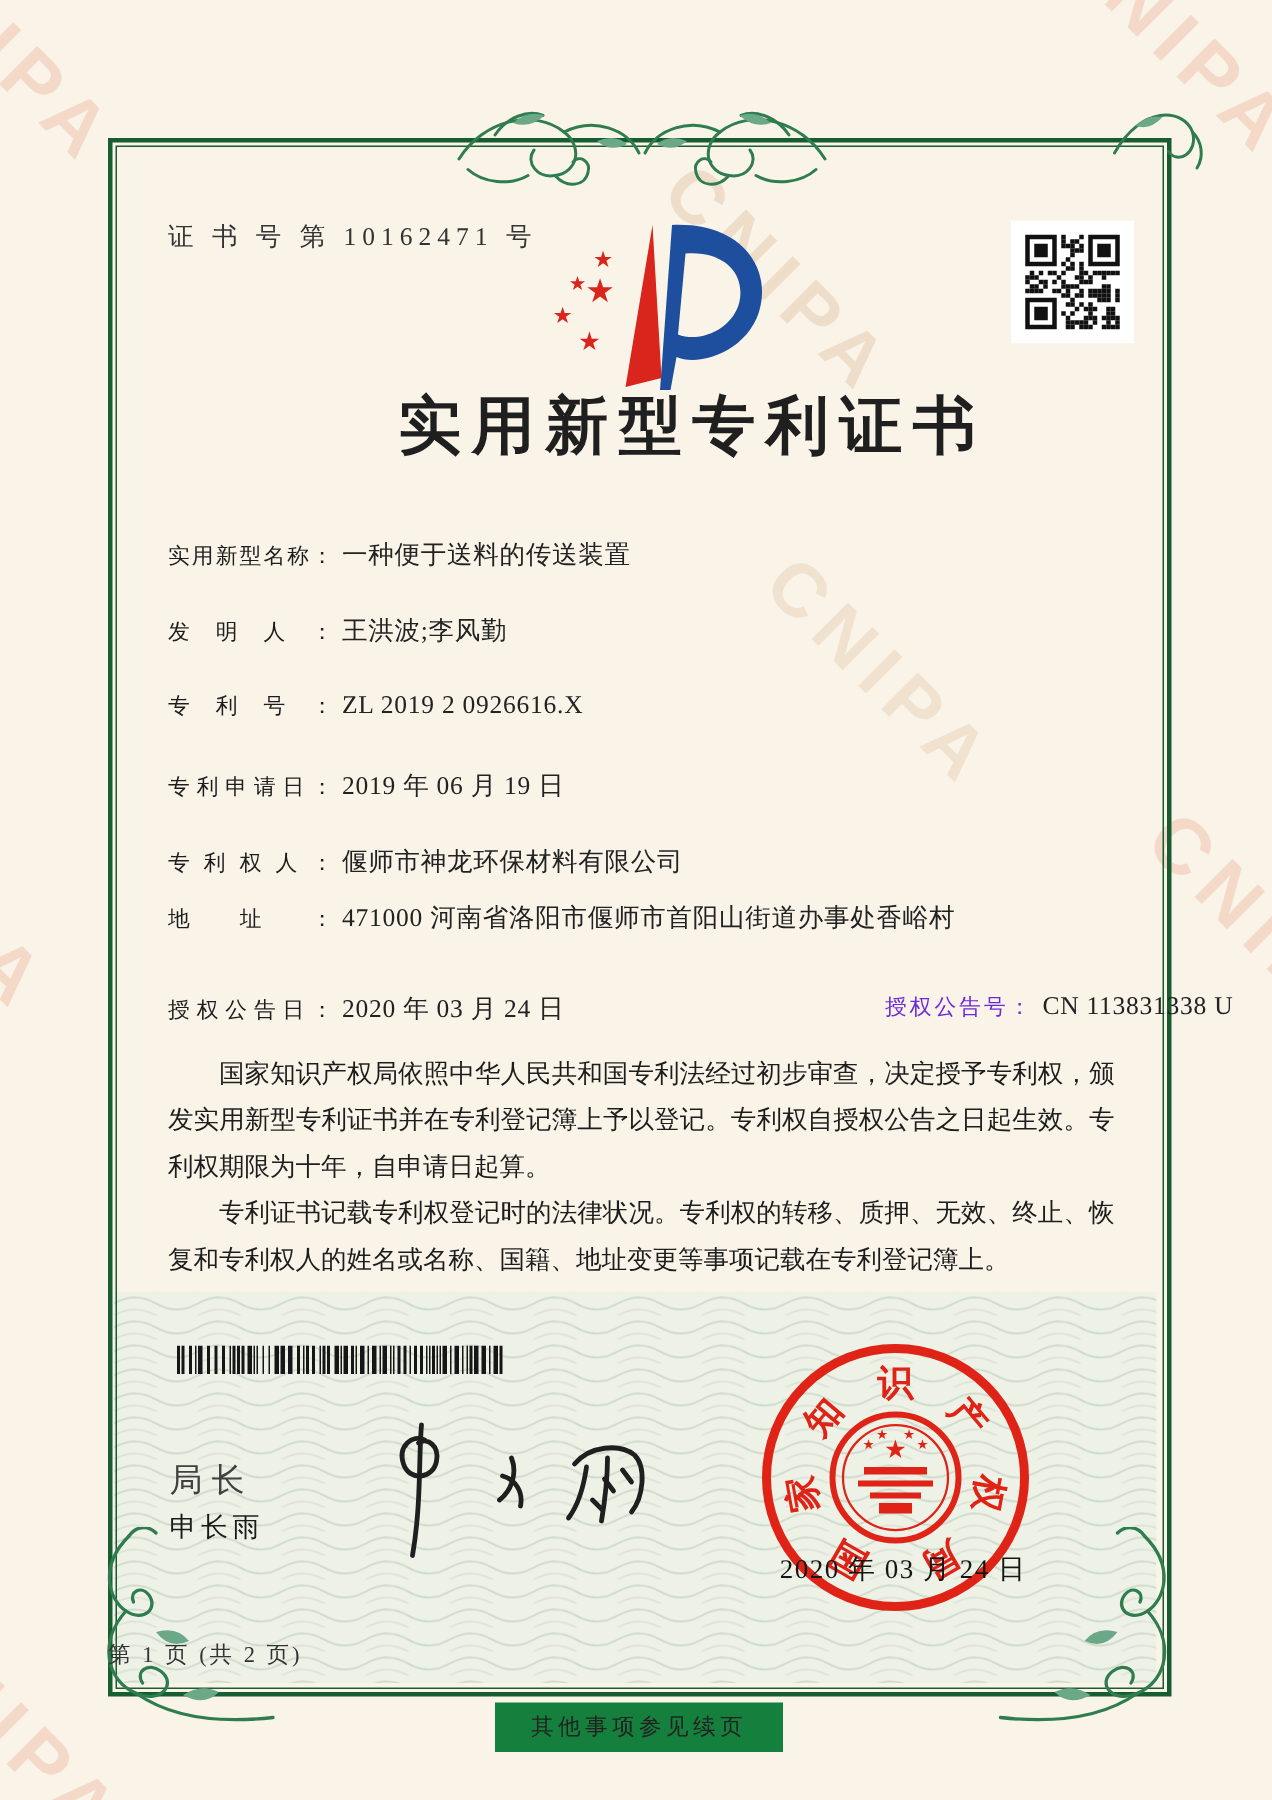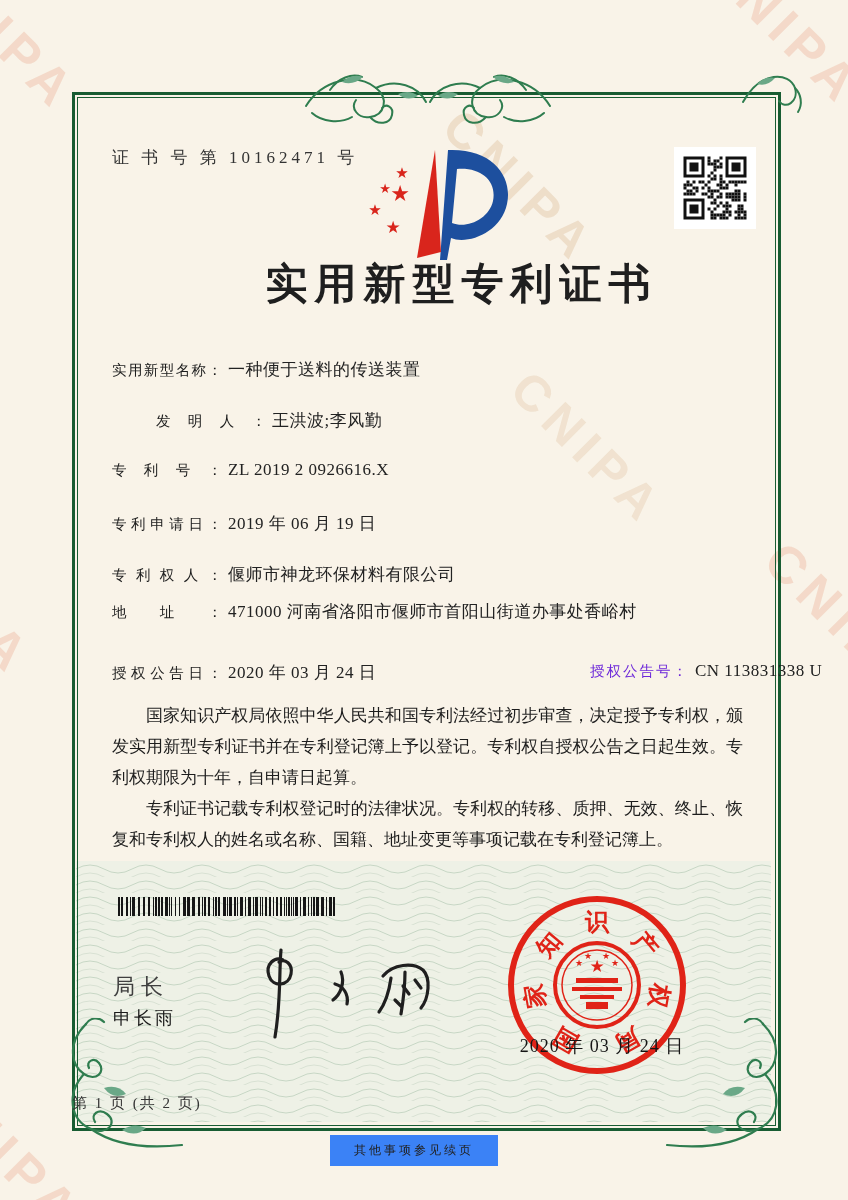--- a/index.html
+++ b/index.html
@@ -51,22 +51,22 @@
   .sig-name{position:absolute;left:113px;top:1006px;font-size:18px;letter-spacing:3px;color:#1a1a1a;z-index:5;}
   .sig-hand{position:absolute;left:245px;top:942px;z-index:5;}
 
   .seal{position:absolute;left:502px;top:890px;z-index:5;}
   .seal-date{position:absolute;left:512px;top:1034px;width:180px;text-align:center;
              font-size:18px;letter-spacing:1px;color:#151515;z-index:6;white-space:nowrap;}
 
   .page-num{position:absolute;left:72px;top:1094px;width:703px;text-align:left;
             font-size:15px;letter-spacing:2px;color:#333;z-index:6;}
 
-  .note-box{position:absolute;left:330px;top:1135px;background:#3b82f6;padding:7px 24px;
-            font-size:12px;letter-spacing:3px;color:#222;z-index:6;white-space:nowrap;}
+  .note-box{position:absolute;left:330px;top:1135px;background:#15803d;padding:7px 24px;
+            font-size:15px;letter-spacing:3px;color:#222;z-index:6;white-space:nowrap;}
 </style>
 </head>
 <body>
 
 <div class="page">
 
   <div class="wm pink" style="left:-50px;top:-60px;">CNIPA</div>
   <div class="wm pink" style="left:735px;top:-65px;">CNIPA</div>
   <div class="wm tan" style="left:472px;top:98px;">CNIPA</div>
   <div class="wm tan" style="left:540px;top:360px;opacity:.8;">CNIPA</div>
@@ -285,21 +285,21 @@
         <rect x="57" y="60" width="3" height="3" fill="#111"></rect>
         <rect x="60" y="60" width="3" height="3" fill="#111"></rect>
       </g>
   </svg>
 
   <div class="title">实用新型专利证书</div>
 
   <div class="row" style="top:358px;">
     <span class="lbl">实用新型名称：</span><span class="val">一种便于送料的传送装置</span>
   </div>
-  <div class="row" style="top:409px;margin-left:44px;">
+  <div class="row" style="top:409px;">
     <span class="lbl">发明人：</span><span class="val">王洪波;李风勤</span>
   </div>
   <div class="row" style="top:460px;">
     <span class="lbl">专利号：</span><span class="val">ZL 2019 2 0926616.X</span>
   </div>
   <div class="row" style="top:512px;">
     <span class="lbl">专利申请日：</span><span class="val">2019 年 06 月 19 日</span>
   </div>
   <div class="row" style="top:563px;">
     <span class="lbl">专利权人：</span><span class="val">偃师市神龙环保材料有限公司</span>

